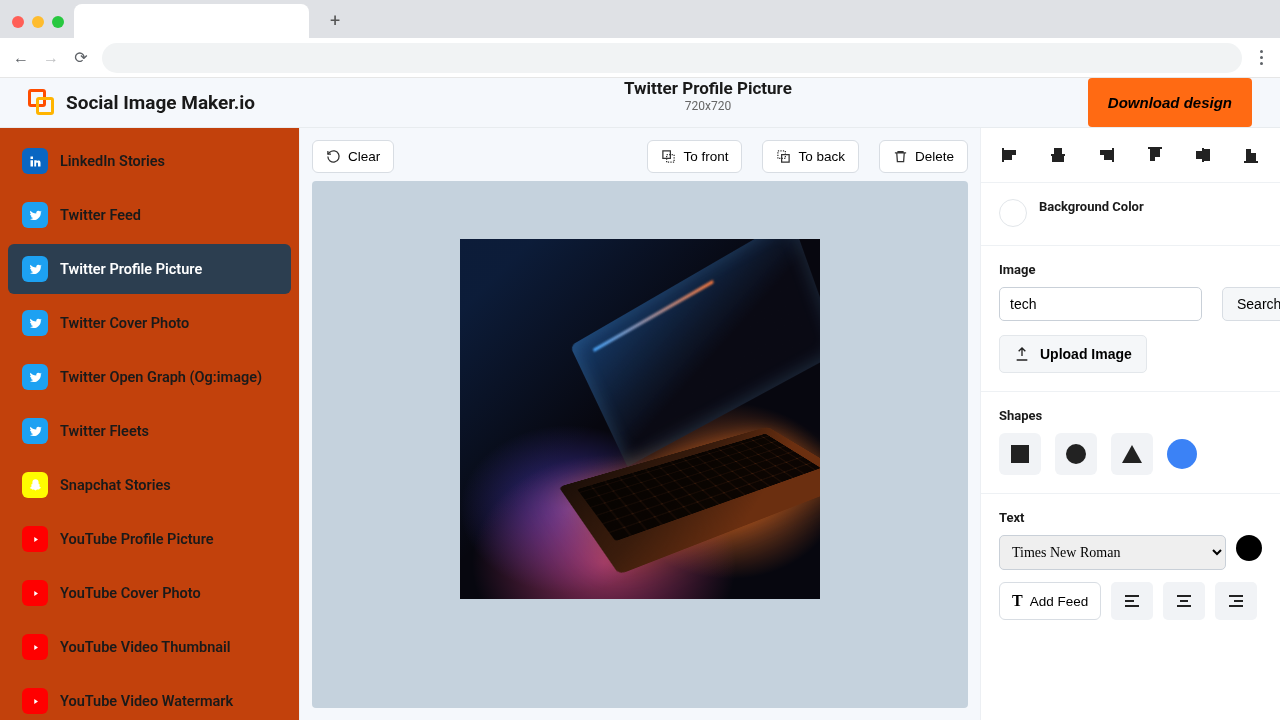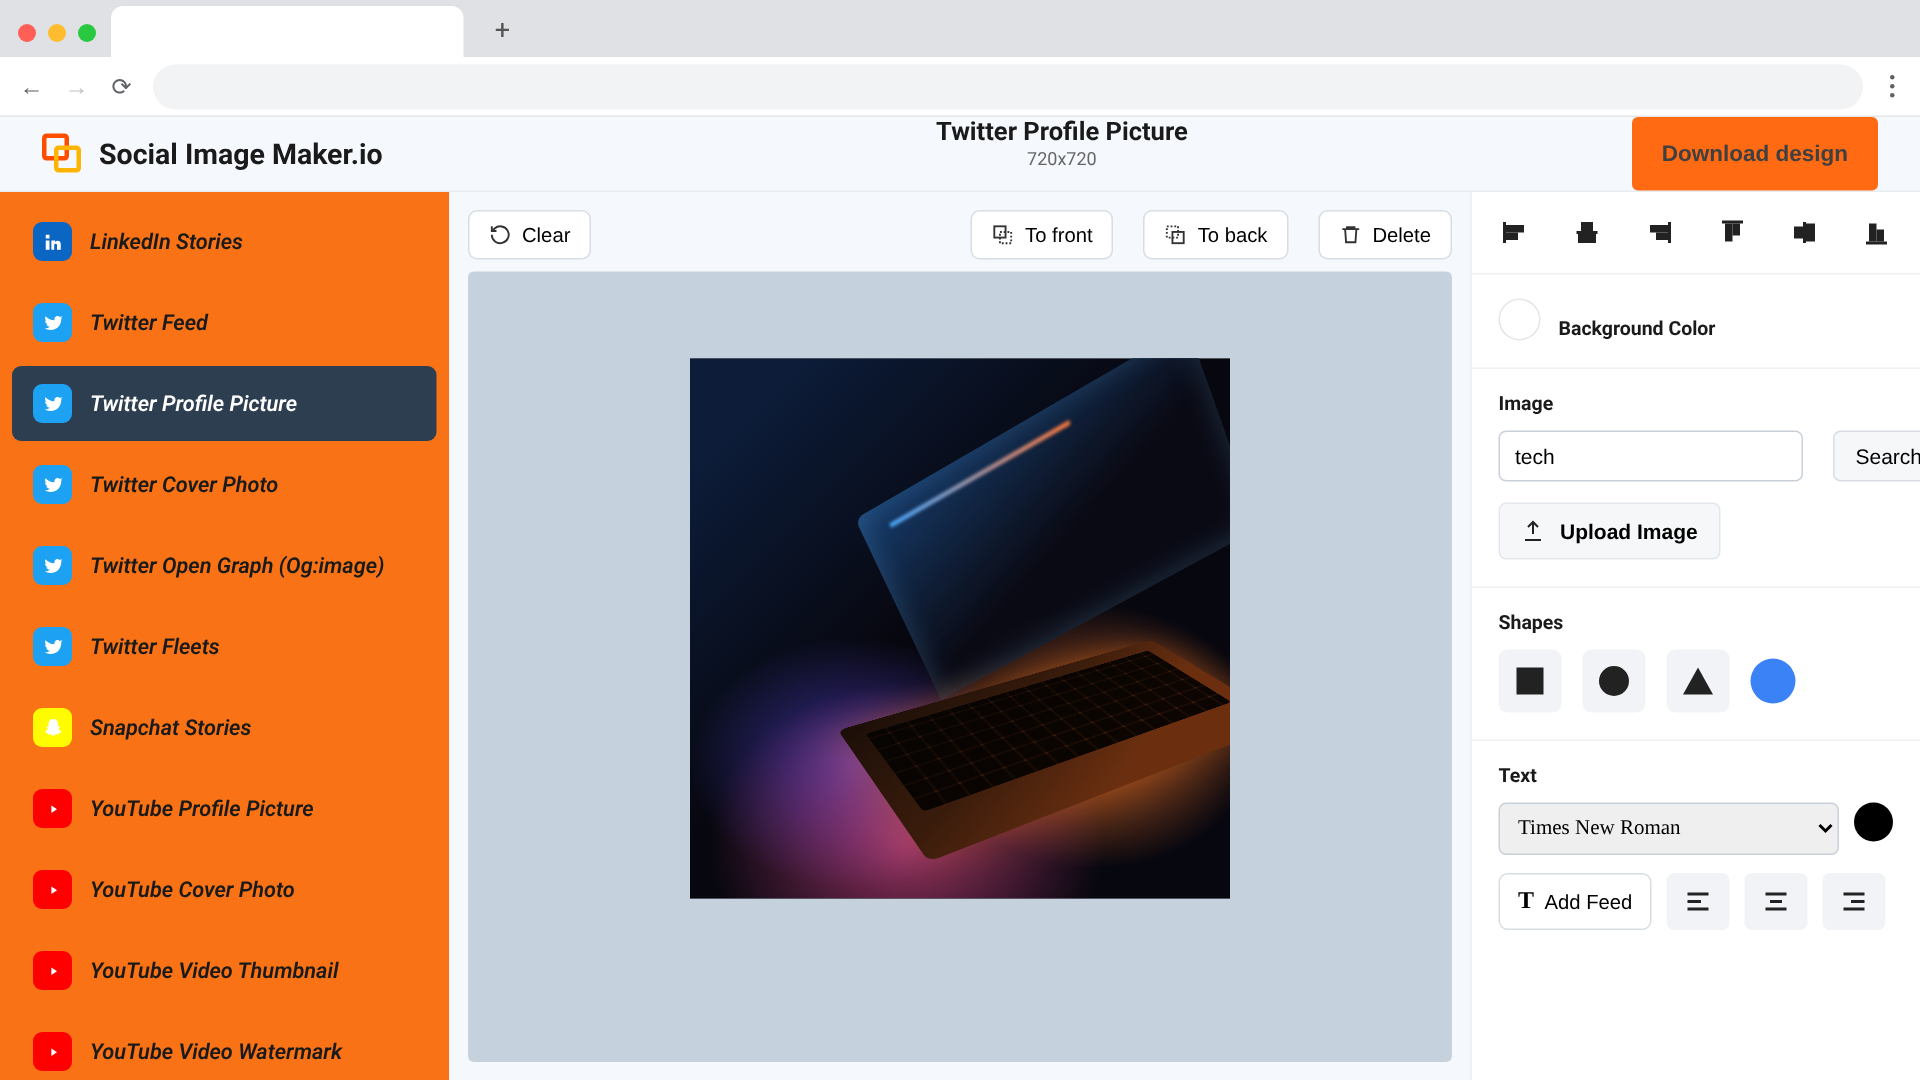--- a/index.html
+++ b/index.html
@@ -20,25 +20,25 @@
 
   
   .app-header { height:50px; background:#f5f8fc; border-bottom:1px solid #e8ecef; display:flex; padding:0 28px; }
   .brand { display:flex; align-items:center; gap:10px; font-weight:700; font-size:19px; width:300px;}
   .logo { width:28px; height:28px; position:relative;}
   .logo .sq1{ position:absolute; width:18px;height:18px;border:3px solid #ff4d00; top:0; left:0; border-radius:3px;}
   .logo .sq2{ position:absolute; width:18px;height:18px;border:3px solid #ffb400; top:8px; left:8px; border-radius:3px;}
   .header-center{ flex:1; text-align:center;}
   .header-center h2{ font-size:17px; font-weight:700;}
   .header-center .dims{ font-size:12px; color:#666; margin-top:1px;}
-  .download-btn{ background:#ff6a13; color:#404040; border:none; padding:11px 20px; font-size:15px; font-weight:600; border-radius:4px;}
+  .download-btn{ background:#ff6a13; color:#000000; border:none; padding:11px 20px; font-size:15px; font-weight:600; border-radius:4px;font-style:italic;}
 
   
   .main { display:flex; height:calc(720px - 38px - 40px - 50px); background:#f5f8fc;}
-  .sidebar { width:300px; overflow-y:auto; background:#f97316; border-right:1px solid #eceff3; padding:4px 0;font-style:italic;}
+  .sidebar { width:300px; overflow-y:auto; background:#c2410c; border-right:1px solid #eceff3; padding:4px 0;}
   .side-item { display:flex; align-items:center; gap:12px; padding:12px 14px; font-size:14.5px; font-weight:600; margin:4px 8px; border-radius:6px; cursor:pointer;}
   .side-item.active{ background:#2c3e50; color:#fff;}
   .plat-ico{ width:26px; height:26px; border-radius:6px; display:flex; align-items:center; justify-content:center;}
   .ic-linkedin{ background:#0a66c2;} .ic-twitter{ background:#1da1f2;} .ic-snapchat{ background:#fffc00;} .ic-youtube{ background:#ff0000;}
   .plat-ico svg{ width:15px; height:15px; fill:#fff;}
   .ic-snapchat svg{ fill:#fff; }
 
   
   .canvas-area{ flex:1; display:flex; flex-direction:column; position:relative;}
   .canvas-toolbar{ display:flex; padding:12px 12px 8px; gap:20px;}
@@ -82,21 +82,21 @@
     background:linear-gradient(90deg, #4aa8ff, #ff7a3c);
     filter:blur(1px);
   }
 
   
   .panel{ width:300px; background:#fff; border-left:1px solid #eceff3; overflow-y:auto; display:flex; flex-direction:column;}
   .align-row{ display:flex; justify-content:space-between; padding:16px 18px; border-bottom:1px solid #eef1f4;}
   .align-ico{ width:22px; height:22px; display:flex; align-items:center; justify-content:center; cursor:pointer;}
   .panel-section{ padding:16px 18px 18px; border-bottom:1px solid #eef1f4;}
   .panel-label{ font-size:13px; font-weight:700; margin-bottom:10px;}
-  .bg-row{ display:flex; align-items:flex-end; gap:12px;}
+  .bg-row{ display:flex; align-items:flex-start; gap:12px;}
   .swatch{ width:28px;height:28px;border-radius:50%;border:1px solid #e2e6ea; background:#fff;}
   .search-row{ display:flex; gap:20px; margin-bottom:14px;}
   .search-row input{ flex:1; border:1px solid #c9d0d8; border-radius:5px; padding:8px 10px; font-size:14px;}
   .search-row button{ background:#f5f7f9;border:1px solid #d8dde3;border-radius:5px;padding:0 14px;font-size:14px;font-weight:500;}
   .upload-btn{ background:#f5f7f9;border:1px solid #e3e7eb;border-radius:5px; padding:10px 14px; display:inline-flex; gap:10px; align-items:center; font-size:14px; font-weight:600;}
   .shape-row{ display:flex; gap:14px; align-items:center;}
   .shape-btn{ width:42px;height:42px;background:#f1f3f6;border-radius:6px; display:flex;align-items:center;justify-content:center; cursor:pointer;}
   .font-row{ display:flex; gap:10px; margin-bottom:12px; align-items:flex-start;}
   .font-row select{ flex:1; border:1px solid #c9d0d8; border-radius:5px; padding:8px 8px; font-size:14px; font-family:"Times New Roman", serif;}
   .color-dot{ width:26px;height:26px;border-radius:50%;background:#000;}

